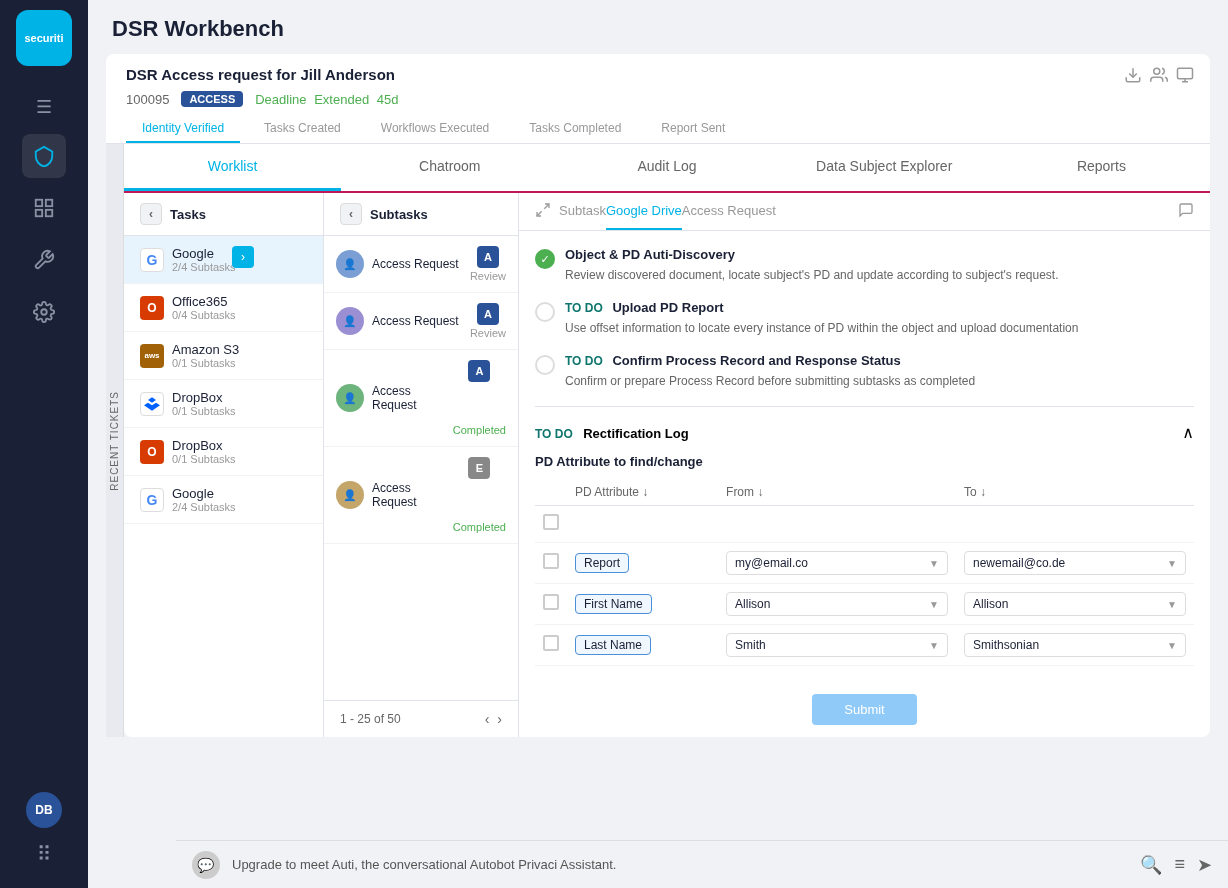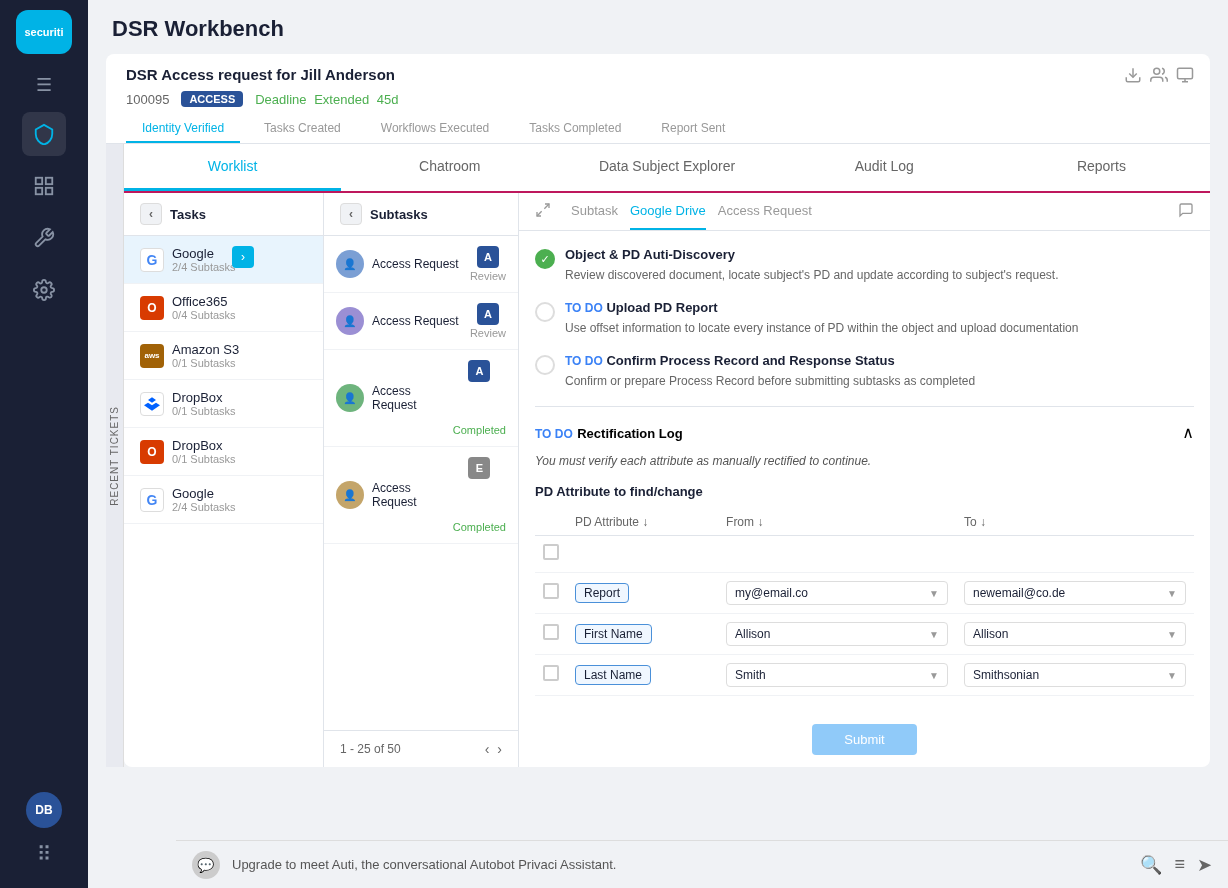--- a/index.html
+++ b/index.html
@@ -5,22 +5,22 @@
     * { box-sizing: border-box; margin: 0; padding: 0; }
     body { font-family: -apple-system, BlinkMacSystemFont, 'Segoe UI', sans-serif; background: #e8eaf0; width: 1228px; height: 888px; overflow: hidden; position: relative; }
 
     
     .sidebar {
       position: absolute; left: 0; top: 0; width: 88px; height: 888px;
       background: #1a2035; display: flex; flex-direction: column; align-items: center;
       padding-top: 10px; z-index: 10;
     }
     .sidebar-logo {
-      width: 56px; height: 44px; background: #00b3e6; border-radius: 12px;
-      display: flex; align-items: center; justify-content: center; margin-bottom: 20px;
+      width: 56px; height: 56px; background: #00b3e6; border-radius: 12px;
+      display: flex; align-items: center; justify-content: center; margin-bottom: 30px;
     }
     .sidebar-logo-text { color: white; font-size: 11px; font-weight: bold; }
     .sidebar-icon {
       width: 44px; height: 44px; display: flex; align-items: center; justify-content: center;
       border-radius: 8px; margin-bottom: 8px; cursor: pointer; color: #8892a4; font-size: 18px;
     }
     .sidebar-icon:hover, .sidebar-icon.active { background: rgba(255,255,255,0.1); color: white; }
     .sidebar-icon.active { color: #00b3e6; }
     .sidebar-bottom { margin-top: auto; padding-bottom: 16px; display: flex; flex-direction: column; align-items: center; gap: 8px; }
     .sidebar-avatar { width: 36px; height: 36px; background: #2a5298; border-radius: 50%; display: flex; align-items: center; justify-content: center; color: white; font-size: 12px; font-weight: bold; cursor: pointer; }
@@ -120,39 +120,39 @@
       padding: 10px 16px; border-top: 1px solid #e0e4ea;
       display: flex; align-items: center; justify-content: space-between; font-size: 12px; color: #666;
     }
     .page-nav { display: flex; gap: 8px; }
     .page-btn { cursor: pointer; color: #666; font-size: 14px; }
 
     
     .detail-panel { flex: 1; display: flex; flex-direction: column; overflow: hidden; }
     .detail-tabs {
       display: flex; border-bottom: 1px solid #e0e4ea; padding: 0 16px;
-      align-items: center; gap: 12px;
+      align-items: center; gap: 0;
     }
     .detail-tab {
       padding: 10px 0; font-size: 13px; color: #999; cursor: pointer;
       border-bottom: 2px solid transparent;
     }
     .detail-tab.active { color: #00b3e6; border-bottom: 2px solid #00b3e6; }
     .detail-tab-icons { margin-left: auto; display: flex; gap: 8px; }
 
     .detail-content { flex: 1; overflow-y: auto; padding: 16px; }
 
     
     .task-detail-item { display: flex; align-items: flex-start; gap: 10px; margin-bottom: 16px; }
     .task-check { width: 20px; height: 20px; border-radius: 50%; border: 2px solid #ddd; flex-shrink: 0; margin-top: 2px; }
     .task-check.done { background: #4caf50; border-color: #4caf50; display: flex; align-items: center; justify-content: center; color: white; font-size: 11px; }
     .task-detail-content { flex: 1; }
     .task-detail-title { font-size: 13px; font-weight: 600; color: #1a2035; margin-bottom: 4px; }
     .task-detail-desc { font-size: 12px; color: #666; line-height: 1.5; }
-    .todo-label { color: #3b82f6; font-weight: 600; font-size: 12px; }
+    .todo-label { color: #0f766e; font-weight: 600; font-size: 12px; margin-right: 6px; }
 
     
     .rectification-header {
       display: flex; align-items: center; justify-content: space-between;
       padding: 12px 0; cursor: pointer;
     }
     .rectification-title { font-size: 13px; font-weight: 600; }
     .rect-desc { font-size: 12px; color: #555; line-height: 1.6; margin-bottom: 8px; }
     .rect-note { font-size: 12px; color: #555; margin-bottom: 16px; font-style: italic; }
     .pd-section-title { font-size: 13px; font-weight: 600; color: #1a2035; margin-bottom: 10px; }
@@ -325,22 +325,22 @@
 
     <div style="position:relative;">
       <div class="expand-btn">›</div>
       <div style="position:absolute; left:0; top:0; bottom:0; width:18px; background:#e8eaf0; display:flex; align-items:center; justify-content:center; z-index:2; border-right:1px solid #ddd;">
         <span style="font-size:10px; color:#666; writing-mode:vertical-rl; transform:rotate(180deg); letter-spacing:1px;">RECENT TICKETS</span>
       </div>
 
       <div class="main-tabs" style="margin-left:18px;">
         <div class="main-tab active">Worklist</div>
         <div class="main-tab">Chatroom</div>
+        <div class="main-tab">Audit Log</div>
         <div class="main-tab">Data Subject Explorer</div>
-        <div class="main-tab">Audit Log</div>
         <div class="main-tab">Reports</div>
       </div>
 
       <div class="panels" style="margin-left:18px;">
 
         <div class="task-panel">
           <div class="panel-header">
             <div class="expand-btn2">‹</div>
             <span>Tasks</span>
           </div>
@@ -515,21 +515,20 @@
             </div>
 
             <div style="border-top:1px solid #e0e4ea; padding-top:4px;">
               <div class="rectification-header">
                 <div>
                   <span class="todo-label">TO DO</span>
                   <span class="rectification-title">Rectification Log</span>
                 </div>
                 <span>∧</span>
               </div>
-              <div class="rect-note">You must verify each attribute as manually rectified to continue.</div>
               <div class="pd-section-title">PD Attribute to find/change</div>
 
               <table class="attr-table">
                 <thead>
                   <tr>
                     <th class="checkbox-cell"></th>
                     <th>
                       <span>PD Attribute ↓</span>
                     </th>
                     <th>

